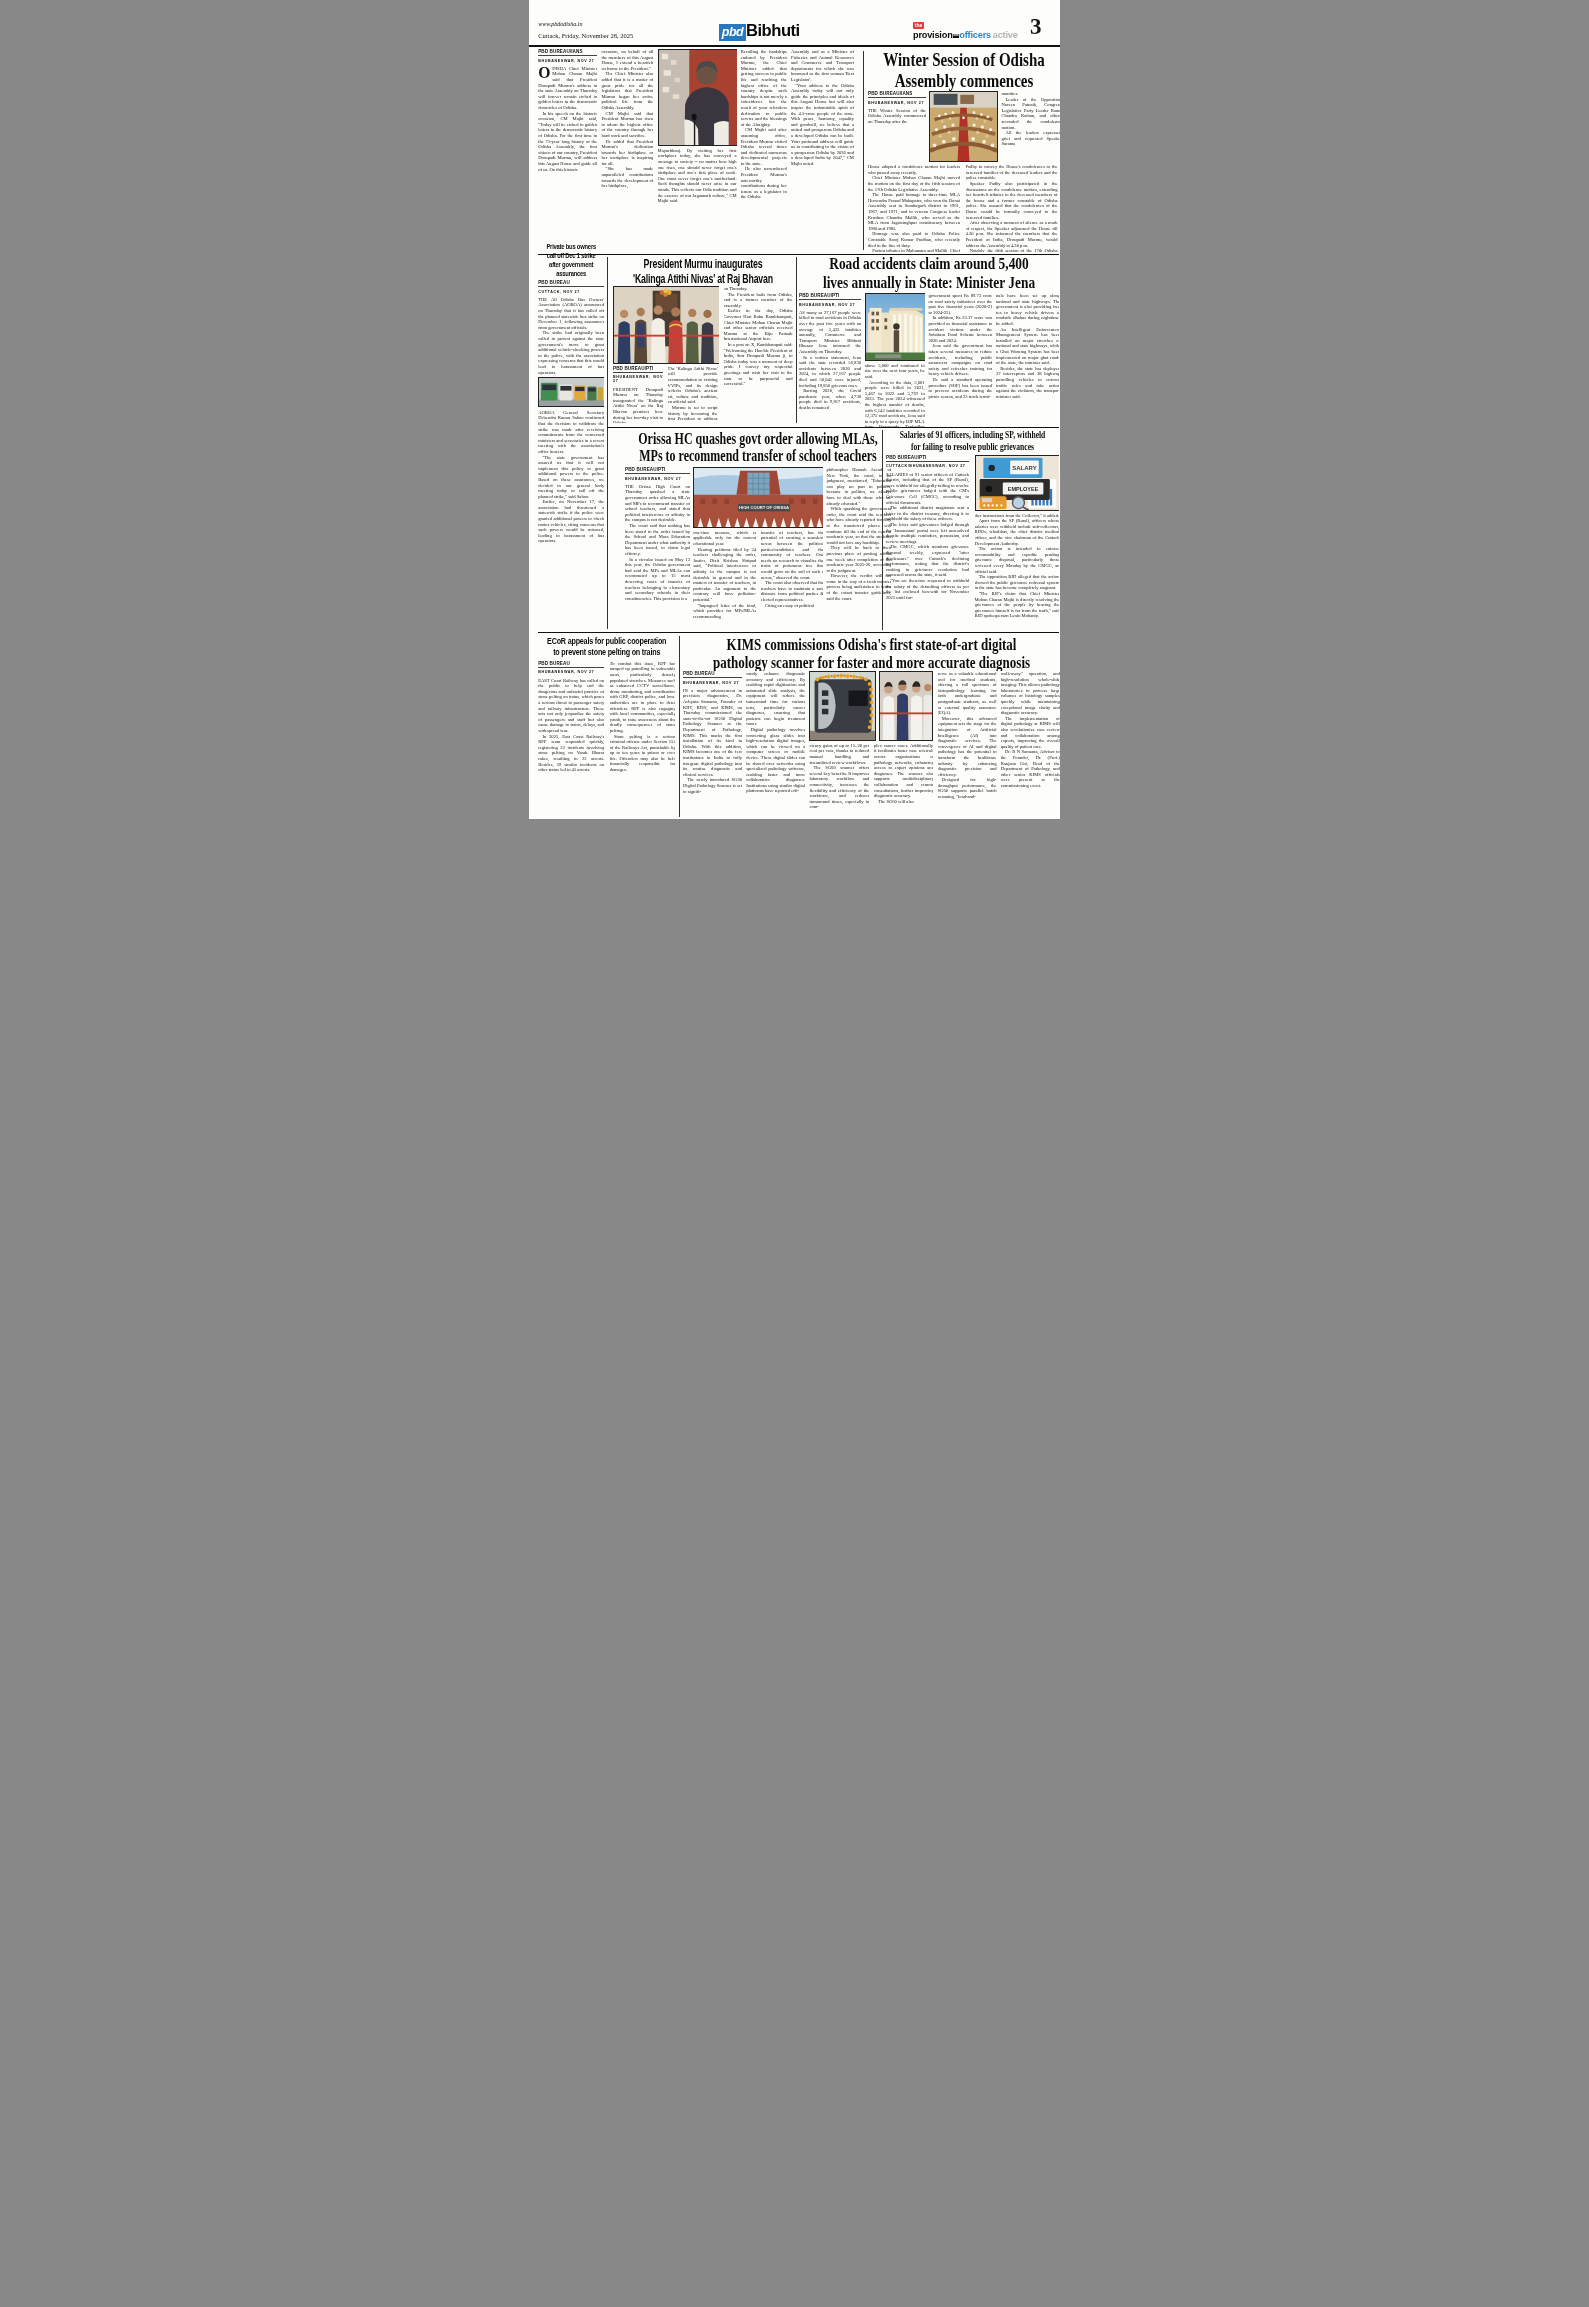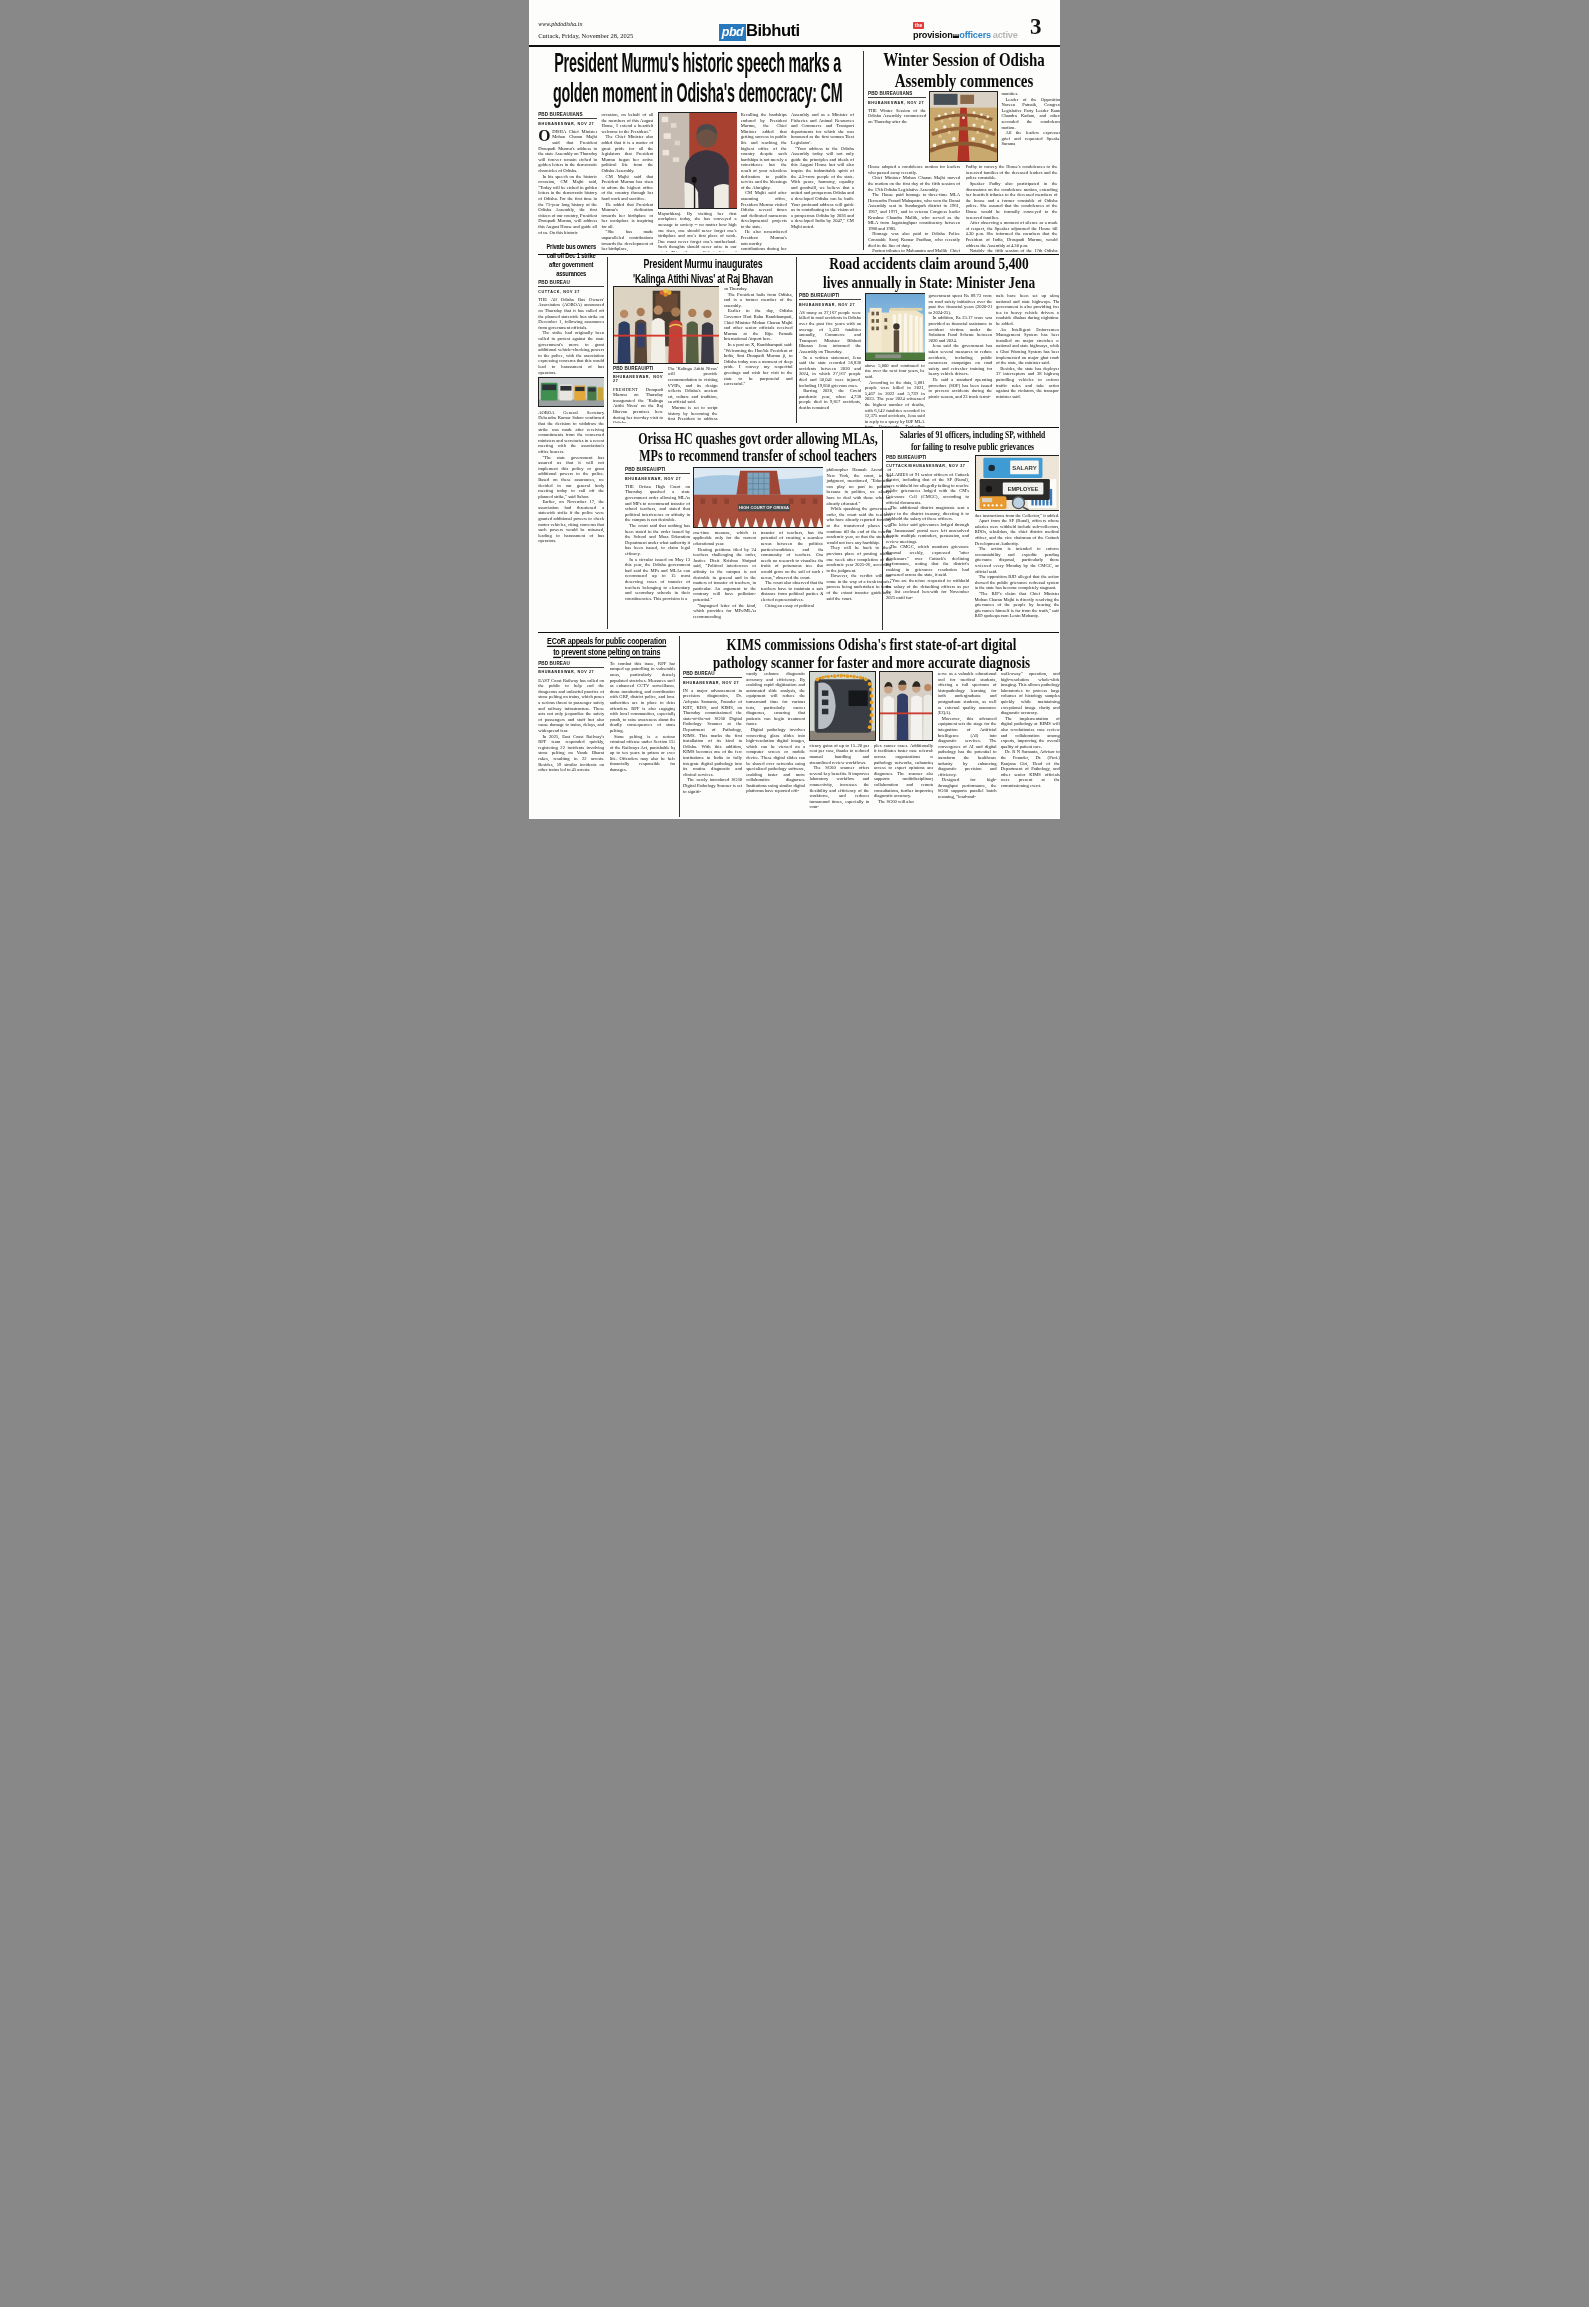--- a/index.html
+++ b/index.html
@@ -58,26 +58,20 @@
         <span class="lg" style="color:#0c0c0c;">provision</span><span class="andbox">and</span><span class="lg" style="color:#2f86c8;">officers</span>
         <span class="lg" style="color:#b5b5b5;">active</span>
       </div>
     </div>
 
     <div class="abs pageno" style="left:501px;top:14px;">3</div>
   </div>
   <div class="rule-h" style="left:0;top:45px;width:531px;height:2.3px;"></div>
 
   <div class="art" style="left:9.2px;top:49px;width:319px;height:203px;">
-    <div class="hl sanshl" style="height:63px;">
-      <div class="st" style="transform:scaleY(1.95);font-size:14.3px;line-height:15px;">
-          <p>President Murmu's historic speech marks a</p>
-          <p>golden moment in Odisha's democracy: CM</p>
-        </div>
-    </div>
     <div class="cols" style="gap:4.2px;">
       <div class="c bodytxt" style="width:59px;">
         <div class="byline">PBD BUREAU/IANS</div>
         <div class="dateline">BHUBANESWAR, NOV 27</div>
         <span class="dropcap">O</span>
         <div>
             <p>DISHA Chief Minister Mohan Charan Majhi said that President Droupadi Murmu's address in the state Assembly on Thursday will forever remain etched in golden letters in the democratic chronicles of Odisha.</p>
             <p>In his speech on the historic occasion, CM Majhi said, "Today will be etched in golden letters in the democratic history of Odisha. For the first time in the 75-year long history of the Odisha Assembly, the first citizen of our country, President Droupadi Murmu, will address this August House and guide all of us. On this historic</p>
           </div>
       </div>
@@ -533,21 +527,21 @@
             <p>The opposition BJD alleged that the action showed the public grievance redressal system in the state has become completely stagnant.</p>
             <p>"The BJP's claim that Chief Minister Mohan Charan Majhi is directly resolving the grievances of the people by hearing the grievances himself is far from the truth," said BJD spokesperson Lenin Mohanty.</p>
           </div>
       </div>
     </div>
   </div>
 
   <div class="rule-h" style="left:9.2px;top:632px;width:521px;height:0.9px;"></div>
 
   <div class="art" style="left:9.2px;top:636px;width:137px;height:181px;">
-    <div class="hl sanshl" style="height:23px;text-decoration:underline;">
+    <div class="hl sanshl" style="height:23px;">
       <div class="st" style="transform:scaleY(1.38);font-size:7.2px;line-height:7.8px;">
           <p>ECoR appeals for public cooperation</p>
           <p>to prevent stone pelting on trains</p>
         </div>
     </div>
     <div class="cols" style="gap:5.5px;margin-top:1.8px;">
       <div class="c bodytxt" style="width:66px;">
         <div class="byline">PBD BUREAU</div>
         <div class="dateline">BHUBANESWAR, NOV 27</div>
         <div>

